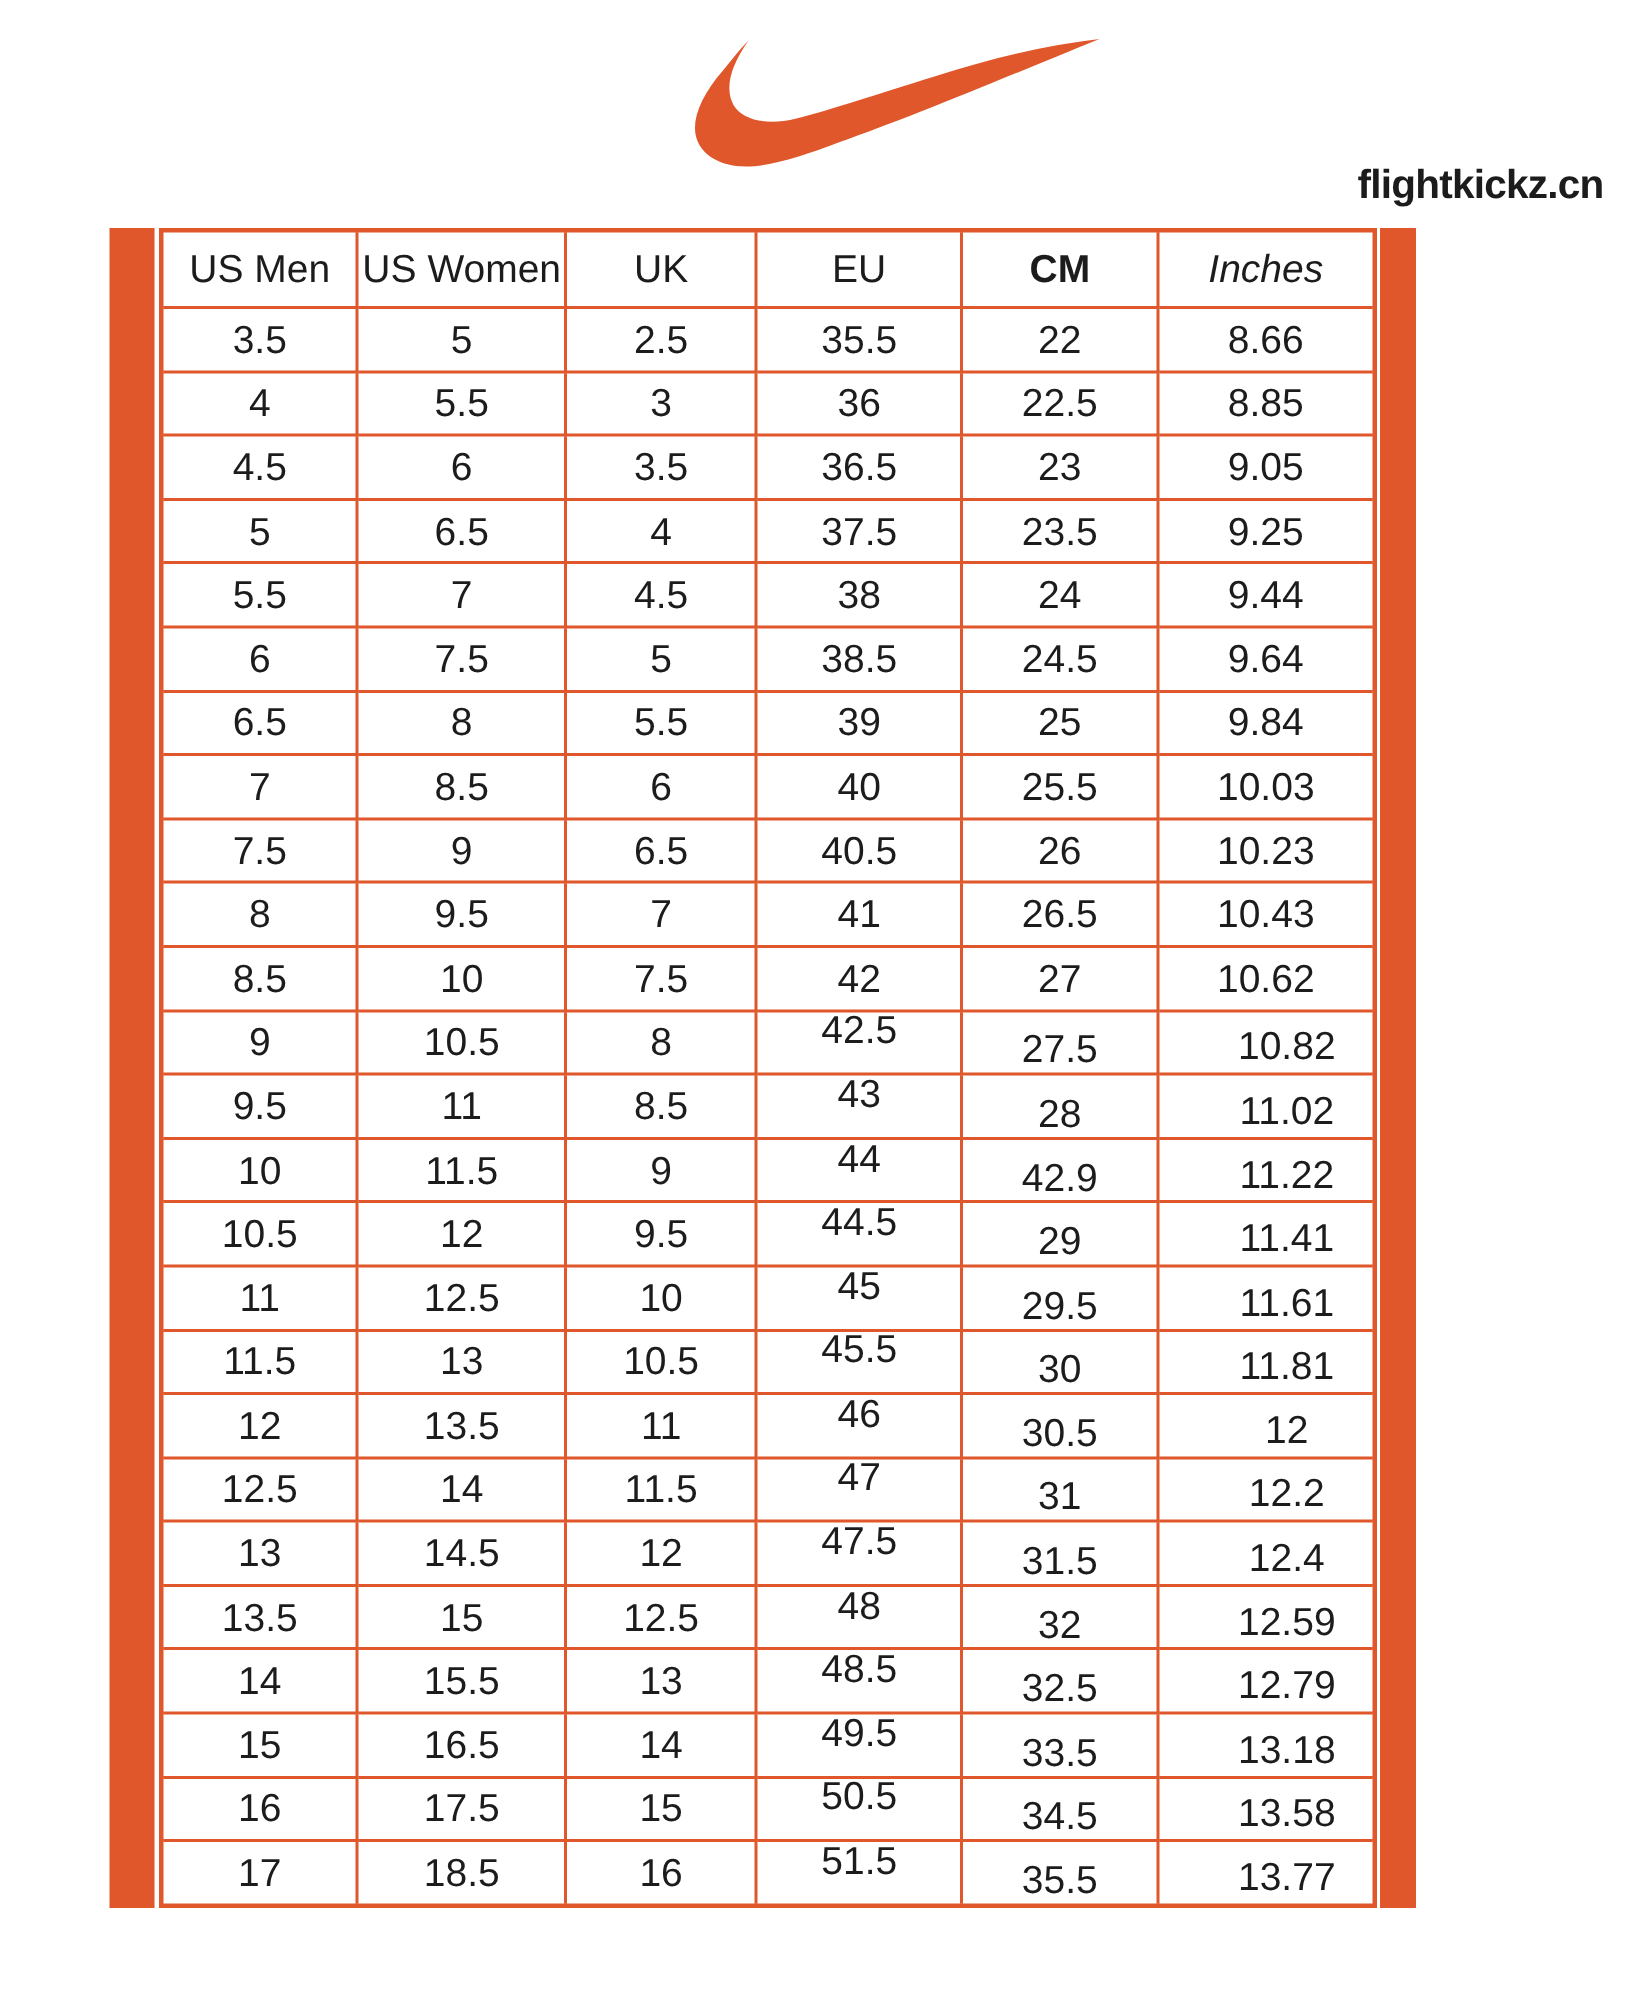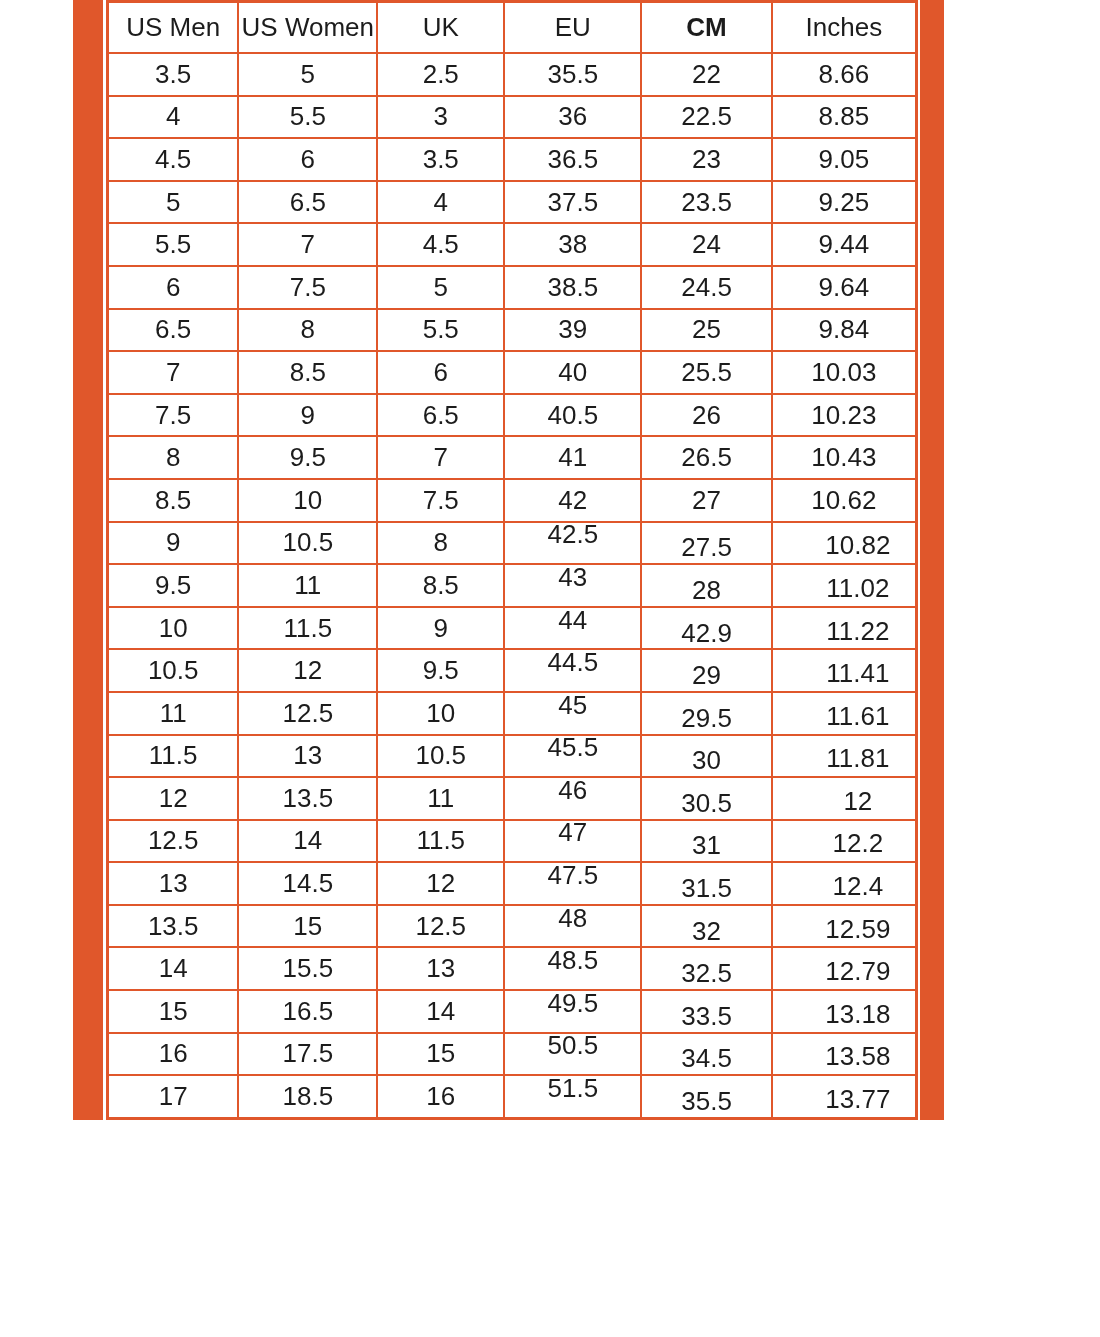--- a/index.html
+++ b/index.html
@@ -43,31 +43,46 @@
     color:var(--text);
     overflow:hidden;
   }
   th{height:49px;}
   td{height:40.6px;}
   th:nth-child(1){width:166px;}
   th:nth-child(2){width:160px;}
   th:nth-child(3){width:161px;}
   th:nth-child(4){width:176px;}
   th:nth-child(5){width:166px;font-weight:bold;}
-  th:nth-child(6){width:166px;}
+  th:nth-child(6){width:166px;font-style:italic;}
   td .v{display:inline-block;}
   
   tbody tr:nth-child(n+12) td:nth-child(4) .v{transform:translateY(-8px);}
   tbody tr:nth-child(n+12) td:nth-child(5) .v{transform:translateY(5px);}
   tbody tr:nth-child(n+12) td:nth-child(6) .v{transform:translateY(3px);margin-left:28px;}
 </style>
 </head>
 <body>
 
 <div class="page">
+  <header class="header">
+    <svg class="swoosh" viewBox="0 0 278 94" aria-hidden="true">
+      <path d="M 278 0
+               C 214 26 150 53 104 69
+               C 80 78 59 85 42 85
+               C 25 85 12 77 9 65
+               C 6 53 13 37 27 21
+               C 32 15 38 7 44 1
+               C 32 18 28 33 34 44
+               C 40 54 56 58 76 53
+               C 100 47 132 36 168 25
+               C 205 13 243 4 278 0 Z"></path>
+    </svg>
+    <div class="site">flightkickz.cn</div>
+  </header>
 
   <div class="chart">
     <div class="bar left"></div>
     <table class="size-table">
       <thead>
         <tr id="head-row">
             <th>US Men</th>
             <th>US Women</th>
             <th>UK</th>
             <th>EU</th>

